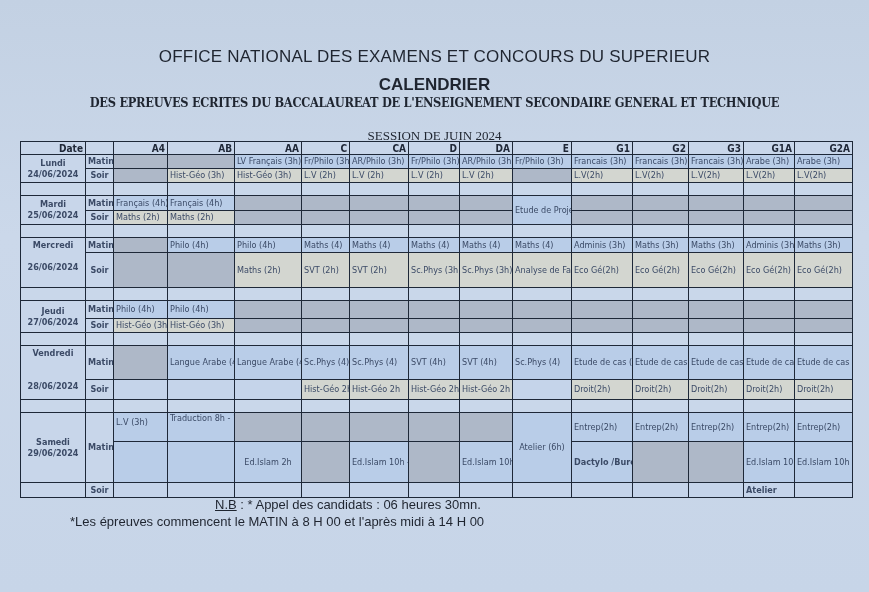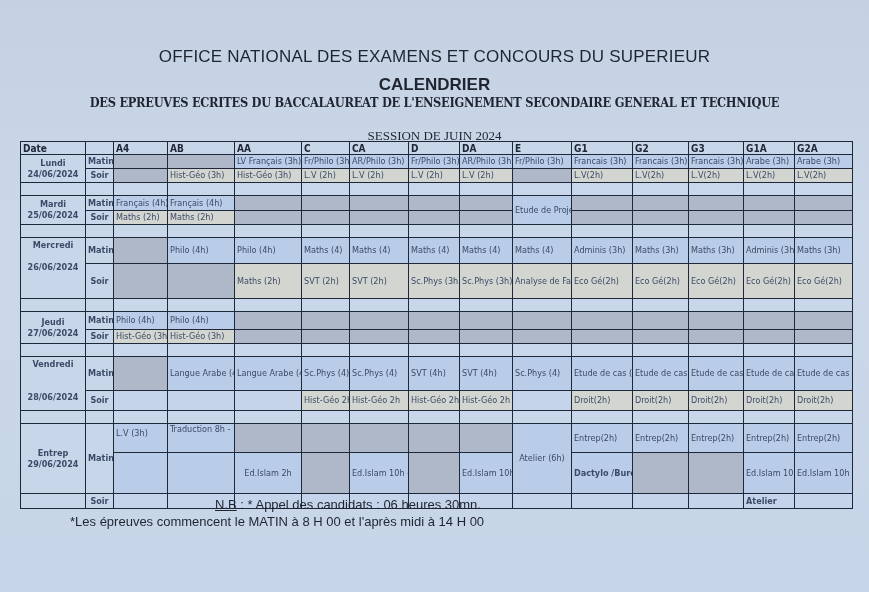--- a/index.html
+++ b/index.html
@@ -30,21 +30,21 @@
     font-family:"DejaVu Sans Condensed","DejaVu Sans", sans-serif;
   }
   table.cal td, table.cal th {
     border:1.5px solid #1e2838;
     padding:0 2px;
     font-size:9px; line-height:11px;
     overflow:hidden; white-space:nowrap;
     vertical-align:middle;
     color:#3b4a66;
   }
-  table.cal th { background:#c8d6ea; color:#202838; font-size:10px; font-weight:bold; text-align:left; height:12px; }
+  table.cal th { background:#c8d6ea; color:#202838; font-size:10px; font-weight:bold; text-align:right; height:12px; }
   td.date { text-align:center; font-weight:bold; color:#2b3346; font-size:9.5px; background:#c8d6ea; white-space:normal; line-height:13px; }
   td.sess { text-align:center; font-weight:bold; color:#1f2838; font-size:9.5px; background:#c8d6ea; }
   td.m { background:#b9cde8; }            
   td.s { background:#d3d6d0; color:#4a5060; } 
   td.g { background:#aeb8c8; }            
   td.e { background:#c5d4ea; }            
   td.sp { background:#c9d7ea; height:12px; }
   td.wrap { white-space:normal; }
   td.b { font-weight:bold; color:#1e2432; }
   td.c { text-align:center; }
@@ -197,21 +197,21 @@
           <td class="sp"></td>
           <td class="sp"></td>
           <td class="sp"></td>
           <td class="sp"></td>
           <td class="sp"></td>
           <td class="sp"></td>
           <td class="sp"></td>
           <td class="sp"></td>
       </tr>
 
-      <tr style="height:26px">
+      <tr style="height:15px">
         <td class="date" rowspan="2" style="vertical-align:top;padding-top:2px;"><span>Mercredi</span><br><br><span>26/06/2024</span></td>
         <td class="sess">Matin</td>
         <td class="g"></td>
         <td class="m">Philo (4h)</td>
         <td class="m">Philo (4h)</td>
         <td class="m">Maths (4)</td>
         <td class="m">Maths (4)</td>
         <td class="m">Maths (4)</td>
         <td class="m">Maths (4)</td>
         <td class="m">Maths (4)</td>
@@ -351,21 +351,21 @@
           <td class="sp"></td>
           <td class="sp"></td>
           <td class="sp"></td>
           <td class="sp"></td>
           <td class="sp"></td>
           <td class="sp"></td>
           <td class="sp"></td>
       </tr>
 
       <tr style="height:29px">
-        <td class="date" rowspan="2"><span>Entrep</span><br><span>29/06/2024</span></td>
+        <td class="date" rowspan="2"><span>Samedi</span><br><span>29/06/2024</span></td>
         <td class="sess" rowspan="2">Matin</td>
         <td class="m" style="vertical-align:top;padding-top:4px;">L.V (3h)</td>
         <td class="m wrap" style="vertical-align:top;">Traduction 8h - 11h</td>
         <td class="g"></td>
         <td class="g"></td>
         <td class="g"></td>
         <td class="g"></td>
         <td class="g"></td>
         <td class="m c" rowspan="2">Atelier (6h)</td>
         <td class="m">Entrep(2h)</td>

